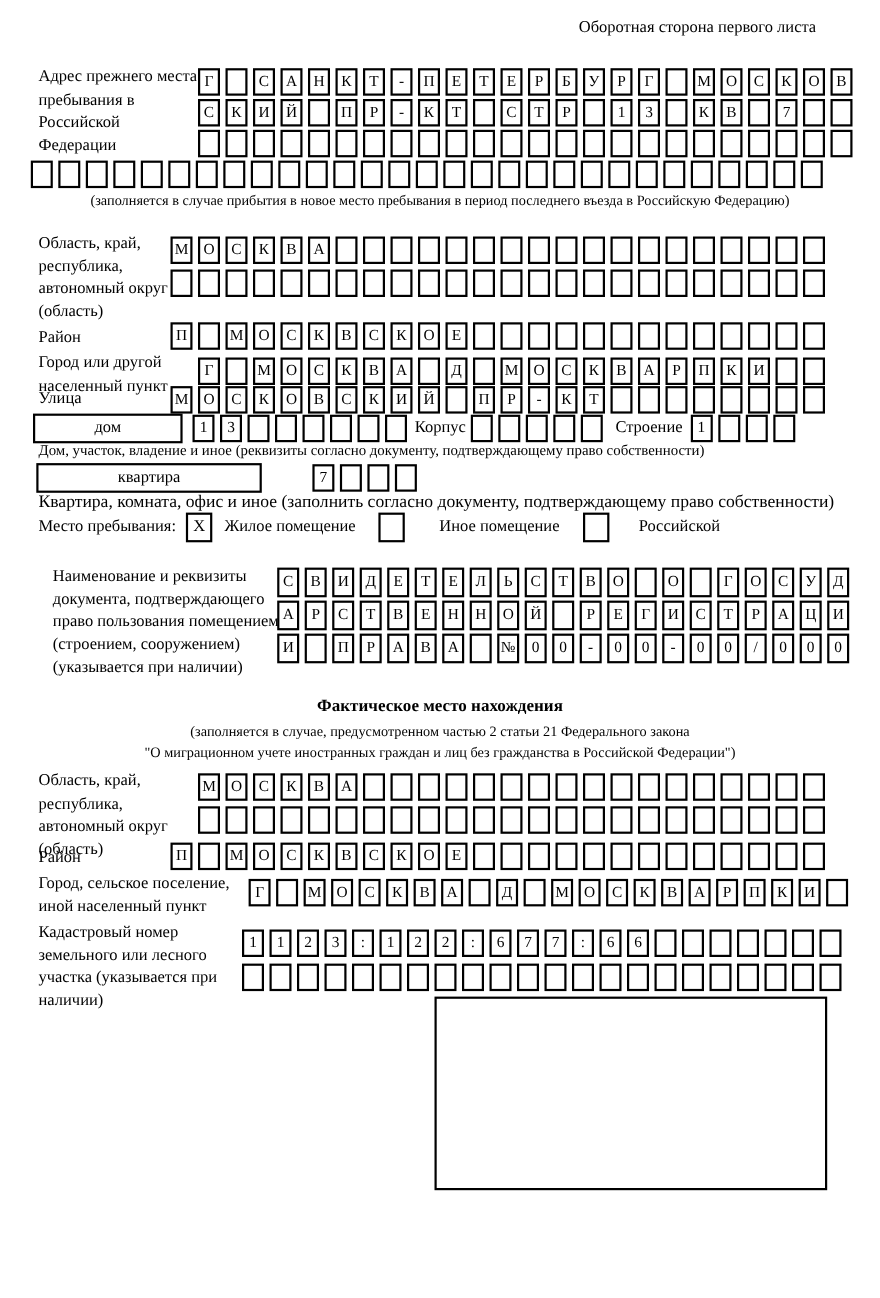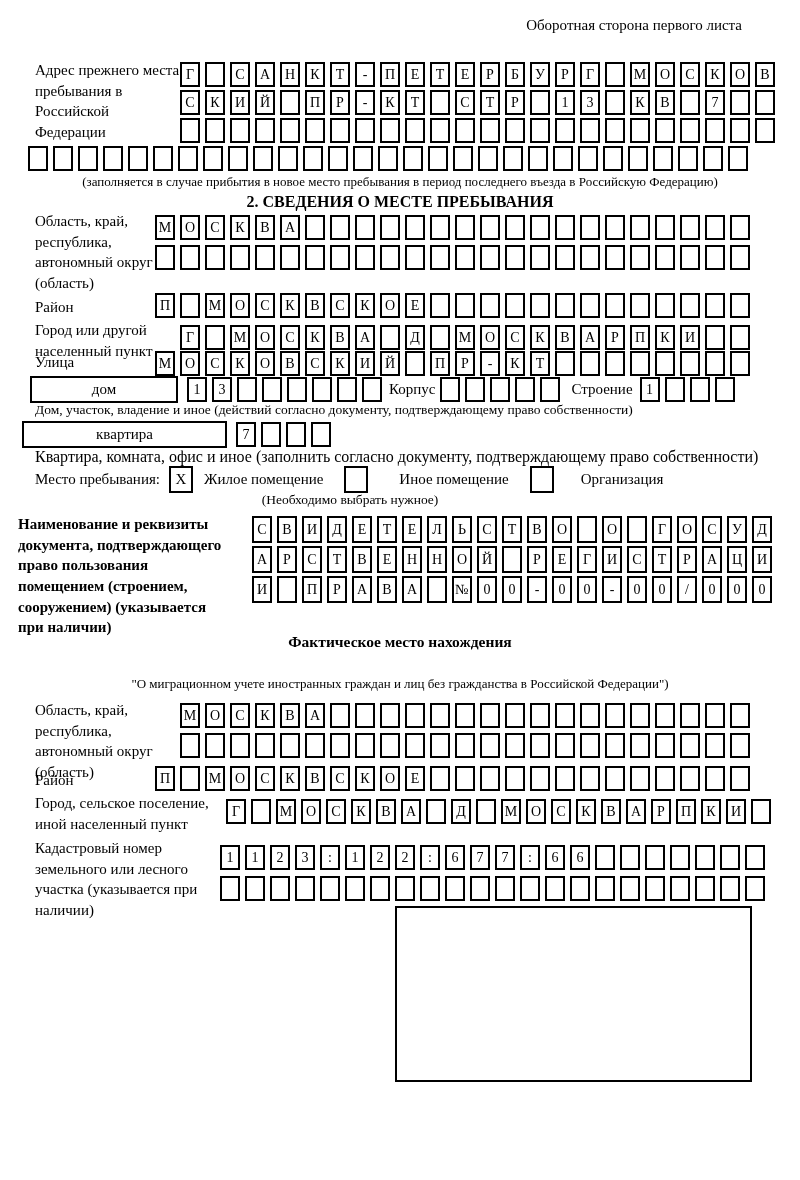--- a/index.html
+++ b/index.html
@@ -142,21 +142,20 @@
       <span class="cb"></span>
       <span class="cb"></span>
       <span class="cb"></span>
       <span class="cb"></span>
       <span class="cb"></span>
       <span class="cb"></span>
       <span class="cb"></span>
     </div>
   <div class="abs note" style="top:174px;left:0;">(заполняется в случае прибытия в новое место пребывания в период последнего въезда в Российскую Федерацию)</div>
 
-  <div class="abs title" style="top:193px;left:0;">2. СВЕДЕНИЯ О МЕСТЕ ПРЕБЫВАНИЯ</div>
 
   <div class="abs lbl" style="top:211px;left:35px;width:118px;">Область, край, республика, автономный округ (область)</div>
   <div class="abs boxrow" style="top:215px;left:155px;">
       <span class="cb">М</span>
       <span class="cb">О</span>
       <span class="cb">С</span>
       <span class="cb">К</span>
       <span class="cb">В</span>
       <span class="cb">А</span>
       <span class="cb"></span>
@@ -282,21 +281,21 @@
       <span class="cb"></span>
       <span class="cb"></span>
       <span class="cb"></span>
       <span class="cb"></span>
       <span class="cb"></span>
       <span class="cb"></span>
       <span class="cb"></span>
     </div>
 
   <div class="abs hrow" style="top:376px;left:30px;">
-    <div class="bigbox" style="width:148px;">дом</div>
+    <div class="bigbox" style="width:136px;">дом</div>
     <div class="boxrow" style="margin-left:9px;">
         <span class="cb">1</span>
         <span class="cb">3</span>
         <span class="cb"></span>
         <span class="cb"></span>
         <span class="cb"></span>
         <span class="cb"></span>
         <span class="cb"></span>
         <span class="cb"></span>
       </div>
@@ -309,45 +308,44 @@
         <span class="cb"></span>
       </div>
     <div class="inlbl" style="margin-left:11px;">Строение</div>
     <div class="boxrow" style="margin-left:7px;">
         <span class="cb">1</span>
         <span class="cb"></span>
         <span class="cb"></span>
         <span class="cb"></span>
       </div>
   </div>
-  <div class="abs" style="top:402px;left:35px;font-size:13.5px;">Дом, участок, владение и иное (действий согласно документу, подтверждающему право собственности)</div>
-
-  <div class="abs hrow" style="top:421px;left:22px;">
+  <div class="abs" style="top:402px;left:35px;font-size:13.5px;">Дом, участок, владение и иное (реквизиты согласно документу, подтверждающему право собственности)</div>
+
+  <div class="abs hrow" style="top:421px;left:33px;gap:37px;">
     <div class="bigbox" style="width:205px;">квартира</div>
     <div class="boxrow" style="margin-left:9px;">
         <span class="cb">7</span>
         <span class="cb"></span>
         <span class="cb"></span>
         <span class="cb"></span>
       </div>
   </div>
   <div class="abs" style="top:448px;left:35px;font-size:16px;">Квартира, комната, офис и иное (заполнить согласно документу, подтверждающему право собственности)</div>
 
   <div class="abs hrow" style="top:466px;left:35px;justify-content:center;">
     <div class="inlbl">Место пребывания:</div>
     <div class="chk" style="margin-left:9px;">X</div>
     <div class="inlbl" style="margin-left:11px;">Жилое помещение</div>
     <div class="chk" style="margin-left:21px;"></div>
     <div class="inlbl" style="margin-left:31px;">Иное помещение</div>
     <div class="chk" style="margin-left:21px;"></div>
-    <div class="inlbl" style="margin-left:27px;">Организация</div>
+    <div class="inlbl" style="margin-left:27px;">Российской</div>
   </div>
-  <div class="abs" style="top:492px;left:0;width:700px;text-align:center;font-size:13.5px;">(Необходимо выбрать нужное)</div>
-
-  <div class="abs lbl" style="top:514px;left:18px;width:212px;font-weight:bold;">Наименование и реквизиты документа, подтверждающего право пользования помещением (строением, сооружением) (указывается при наличии)</div>
+
+  <div class="abs lbl" style="top:514px;left:48px;width:212px;">Наименование и реквизиты документа, подтверждающего право пользования помещением (строением, сооружением) (указывается при наличии)</div>
   <div class="abs boxrow doc" style="top:516px;left:252px;">
       <span class="cb">С</span>
       <span class="cb">В</span>
       <span class="cb">И</span>
       <span class="cb">Д</span>
       <span class="cb">Е</span>
       <span class="cb">Т</span>
       <span class="cb">Е</span>
       <span class="cb">Л</span>
       <span class="cb">Ь</span>
@@ -405,20 +403,21 @@
       <span class="cb">-</span>
       <span class="cb">0</span>
       <span class="cb">0</span>
       <span class="cb">/</span>
       <span class="cb">0</span>
       <span class="cb">0</span>
       <span class="cb">0</span>
     </div>
 
   <div class="abs title" style="top:633px;left:0;font-size:15.5px;">Фактическое место нахождения</div>
+  <div class="abs note" style="top:657px;left:0;">(заполняется в случае, предусмотренном частью 2 статьи 21 Федерального закона</div>
   <div class="abs note" style="top:676px;left:0;">"О миграционном учете иностранных граждан и лиц без гражданства в Российской Федерации")</div>
 
   <div class="abs lbl" style="top:700px;left:35px;width:152px;">Область, край, республика, автономный округ (область)</div>
   <div class="abs boxrow" style="top:703px;left:180px;">
       <span class="cb">М</span>
       <span class="cb">О</span>
       <span class="cb">С</span>
       <span class="cb">К</span>
       <span class="cb">В</span>
       <span class="cb">А</span>

